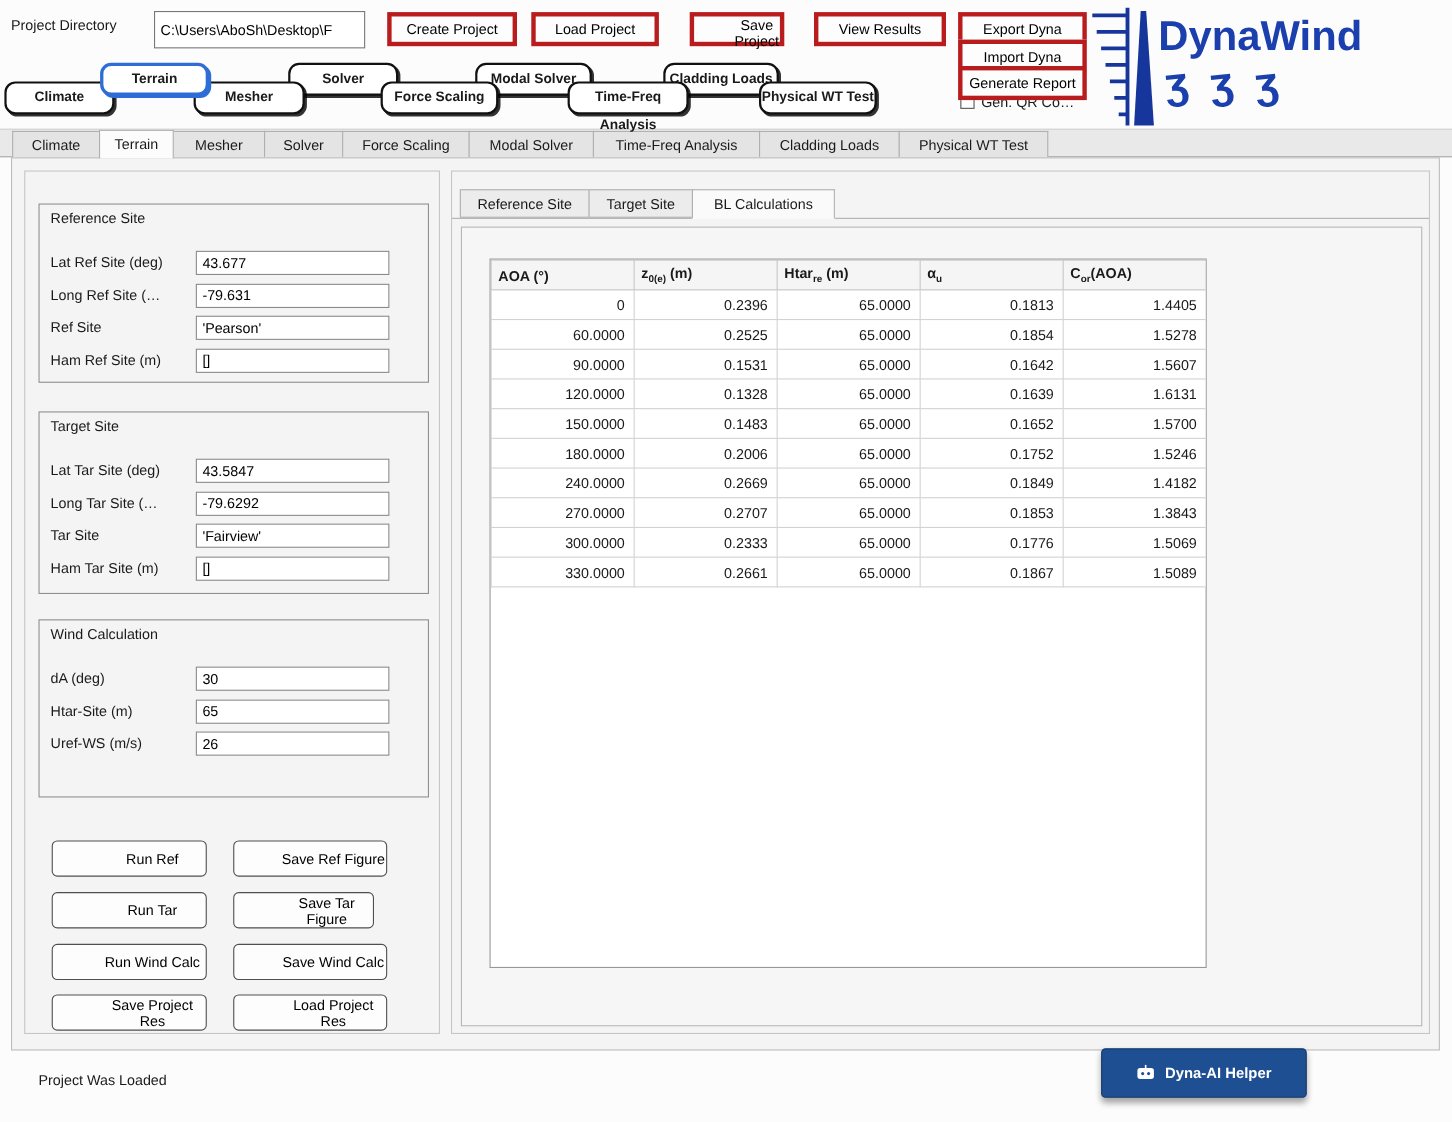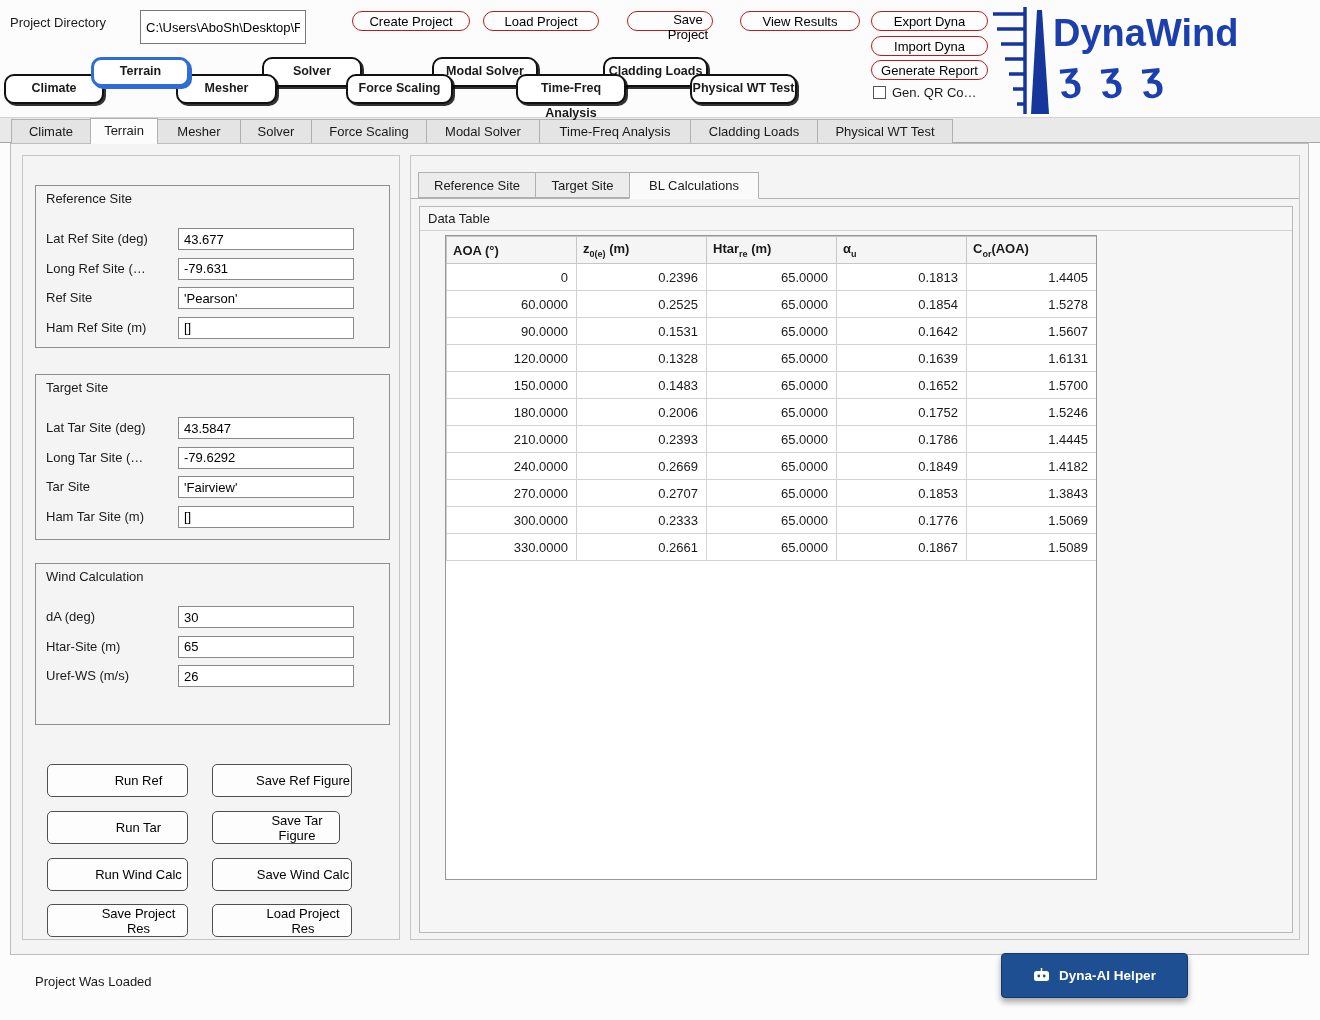--- a/index.html
+++ b/index.html
@@ -2,23 +2,23 @@
 <html style="--logo-blue: #1c3fae; --ribbon-selected-blue: #2e6cd6; --ai-button-blue: #1d4f92;"><head>
 <meta charset="utf-8">
 <style>
   * { margin:0; padding:0; box-sizing:border-box; font-family:"Liberation Sans", sans-serif; }
   html,body { background:#ffffff; }
   .page { position:relative; width:1320px; height:1020px; background:#fcfcfc; overflow:hidden; font-size:13px; color:#1a1a1a; }
 
   
   .topbar { position:absolute; left:0; top:0; width:1320px; height:117px; background:#fcfcfc; }
   .pd-label { position:absolute; left:10px; top:15px; }
-  .pd-input { position:absolute; left:140px; top:10px; width:166px; height:24px; border:1px solid #777;
+  .pd-input { position:absolute; left:140px; top:10px; width:192px; height:24px; border:1px solid #777;
               background:#fff; font-size:13px; padding:16px 5px; }
-  .tbtn { position:absolute; height:20px; border:1px solid #b91c1c; border-radius:11px; background:#fdfdfd;
+  .tbtn { position:absolute; height:31px; border:4px solid #b91c1c; border-radius:0; background:#fdfdfd;
           font-size:13px; cursor:default; }
   .qr-row { position:absolute; left:873px; top:85px; display:flex; align-items:center; gap:6px; }
   .qr-box { width:13px; height:13px; border:1px solid #555; background:#fff; display:inline-block; }
 
   
   .logo { position:absolute; left:985px; top:4px; width:330px; height:112px; }
   .logo-text { position:absolute; left:68px; top:8px; font-size:38px; font-weight:bold; color:var(--logo-blue); }
   .swirls { position:absolute; left:74px; top:50px; font-size:40px; font-weight:bold; color:var(--logo-blue);
             display:flex; gap:20px; }
   .swirls span { transform:rotate(-6deg); }
@@ -145,21 +145,20 @@
   <div class="main"></div>
   <div class="left-sub"></div>
   <div class="right-sub">
     <div class="rtab-line"></div>
     <div class="rtabs" id="rtabs">
         <div class="rtab" style="width: 118px;">Reference Site</div>
         <div class="rtab" style="width: 95px;">Target Site</div>
         <div class="rtab sel" style="width: 130px;">BL Calculations</div>
       </div>
     <div class="data-panel">
-      <div class="dp-title">Data Table</div>
       <div class="tablewrap">
         <table id="dtable">
             <thead>
               <tr>
                 <th><span>AOA (°)</span></th>
                 <th><span>z</span><sub>0(e)</sub><span> (m)</span></th>
                 <th><span>Htar</span><sub>re</sub><span> (m)</span></th>
                 <th><span>α</span><sub>u</sub></th>
                 <th><span>C</span><sub>or</sub><span>(AOA)</span></th>
               </tr>
@@ -199,27 +198,20 @@
                 <td>65.0000</td>
                 <td>0.1652</td>
                 <td>1.5700</td>
               </tr>
               <tr>
                 <td>180.0000</td>
                 <td>0.2006</td>
                 <td>65.0000</td>
                 <td>0.1752</td>
                 <td>1.5246</td>
-              </tr>
-              <tr>
-                <td>210.0000</td>
-                <td>0.2393</td>
-                <td>65.0000</td>
-                <td>0.1786</td>
-                <td>1.4445</td>
               </tr>
               <tr>
                 <td>240.0000</td>
                 <td>0.2669</td>
                 <td>65.0000</td>
                 <td>0.1849</td>
                 <td>1.4182</td>
               </tr>
               <tr>
                 <td>270.0000</td>

